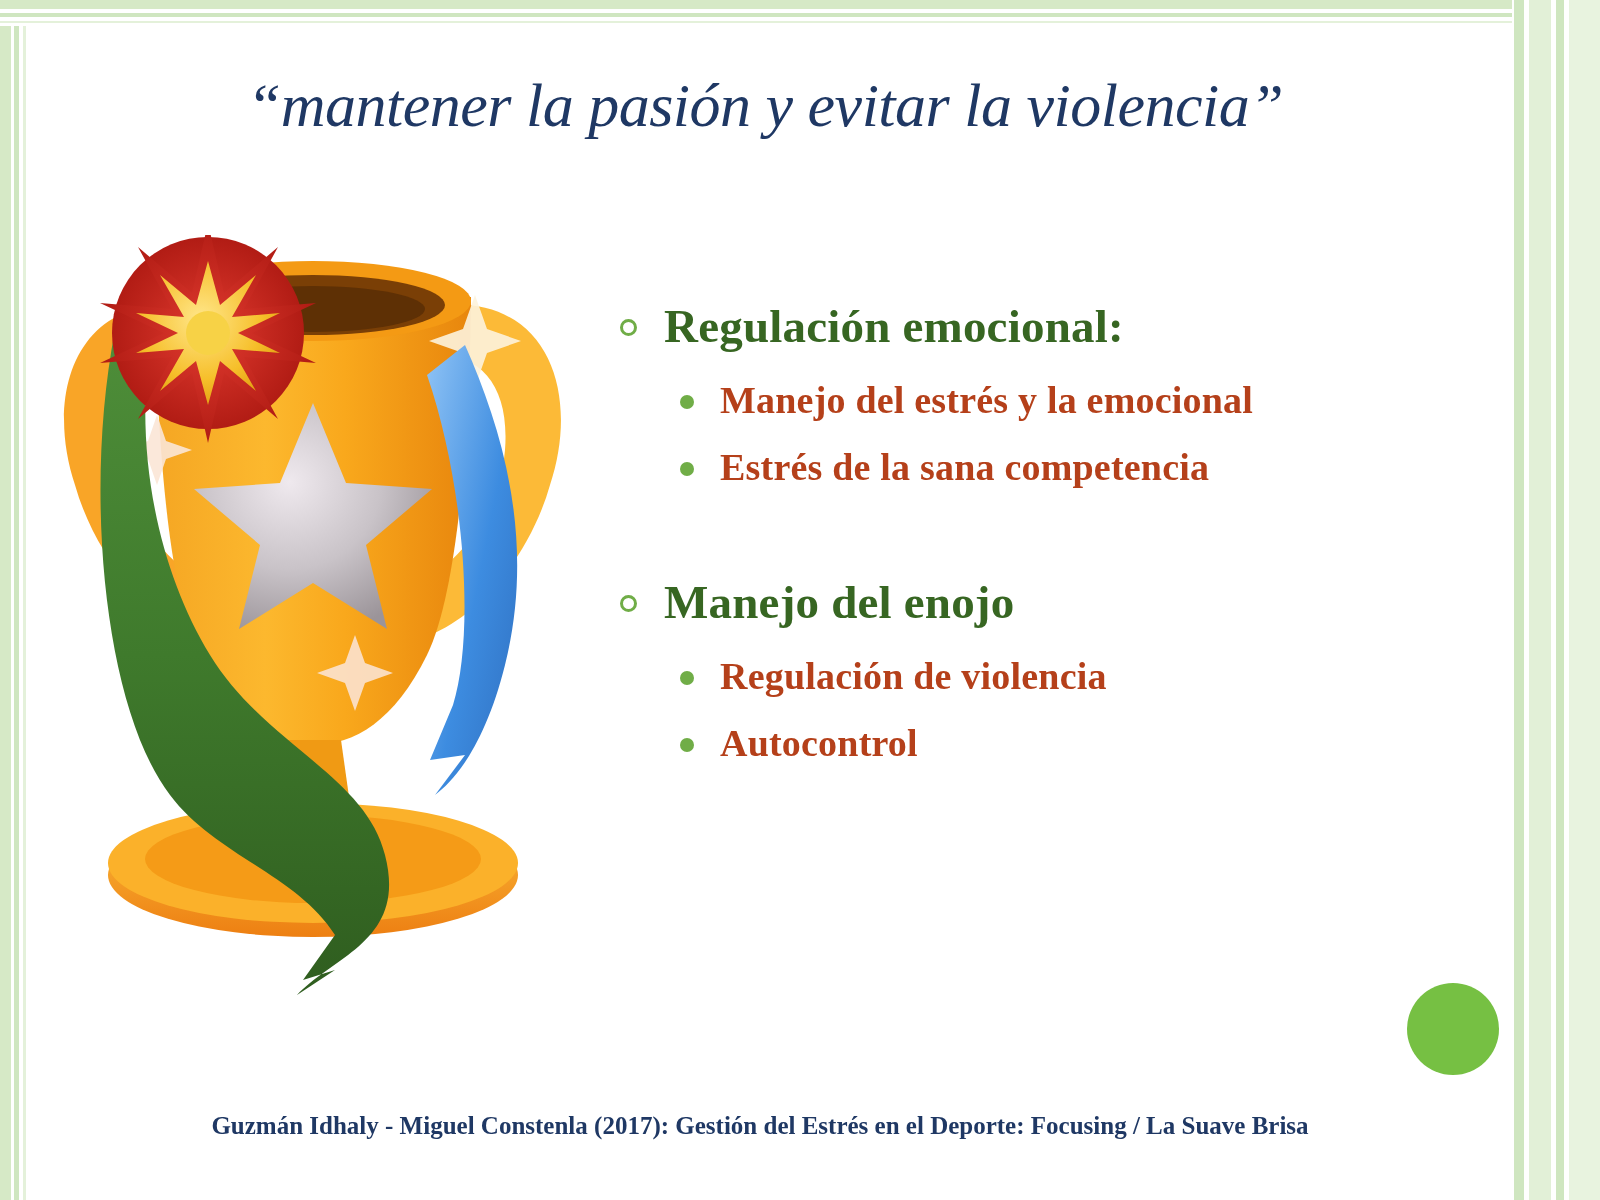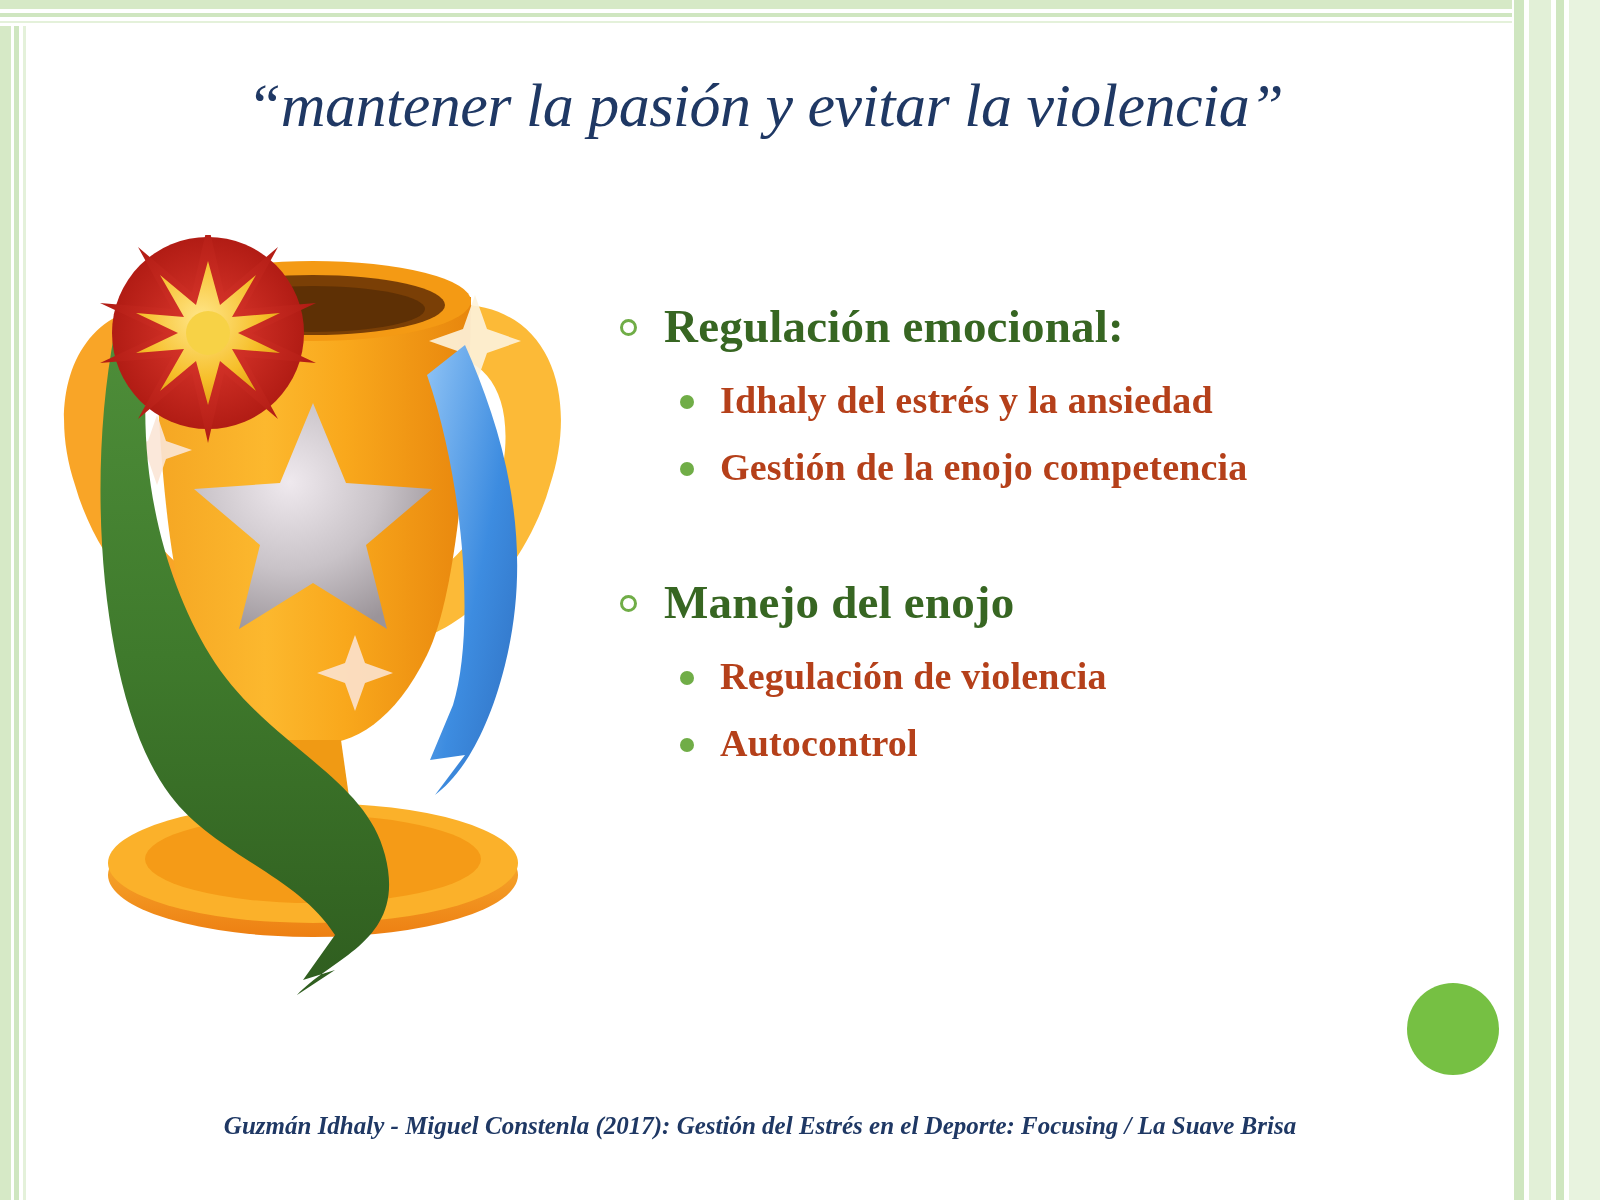--- a/index.html
+++ b/index.html
@@ -195,21 +195,20 @@
   }
 
   
   .footer {
     position: absolute;
     left: 40px;
     top: 1112px;
     width: 1440px;
     text-align: center;
     font-family: "Liberation Serif", serif;
-    font-style: italic;
     font-weight: bold;
     font-size: 25px;
     color: #1f3864;
     white-space: nowrap;
   }
 </style>
 </head>
 <body>
 
 <div class="slide">
@@ -317,27 +316,27 @@
       <div class="lvl1">
         <div class="marker">
             <span class="ring"></span>
           </div>
         <div class="text">Regulación emocional:</div>
       </div>
       <div class="lvl2">
         <div class="marker">
             <span class="dot"></span>
           </div>
-        <div class="text">Idhaly del estrés y la ansiedad</div>
+        <div class="text">Manejo del estrés y la emocional</div>
       </div>
       <div class="lvl2">
         <div class="marker">
             <span class="dot"></span>
           </div>
-        <div class="text">Gestión de la enojo competencia</div>
+        <div class="text">Estrés de la sana competencia</div>
       </div>
     </div>
 
     <div class="group second">
       <div class="lvl1">
         <div class="marker">
             <span class="ring"></span>
           </div>
         <div class="text">Manejo del enojo</div>
       </div>

